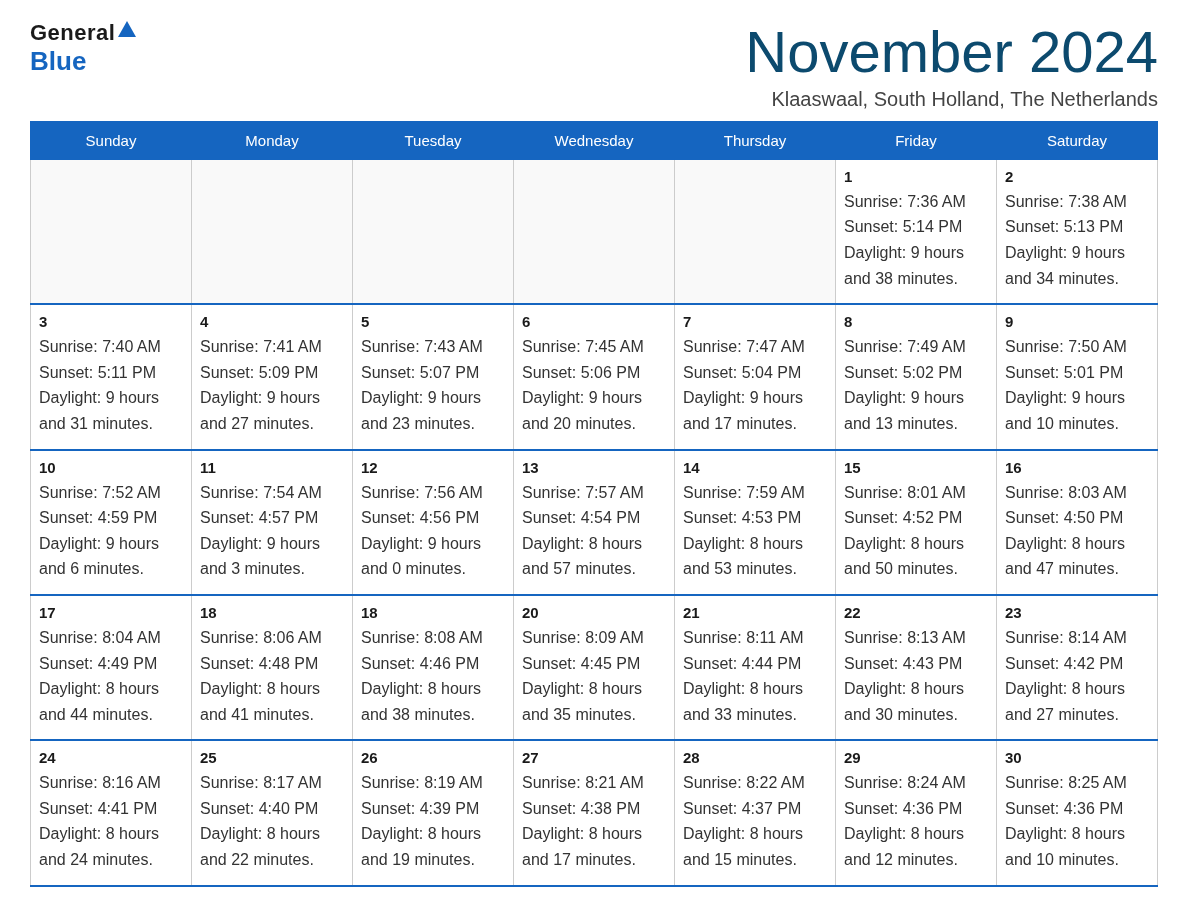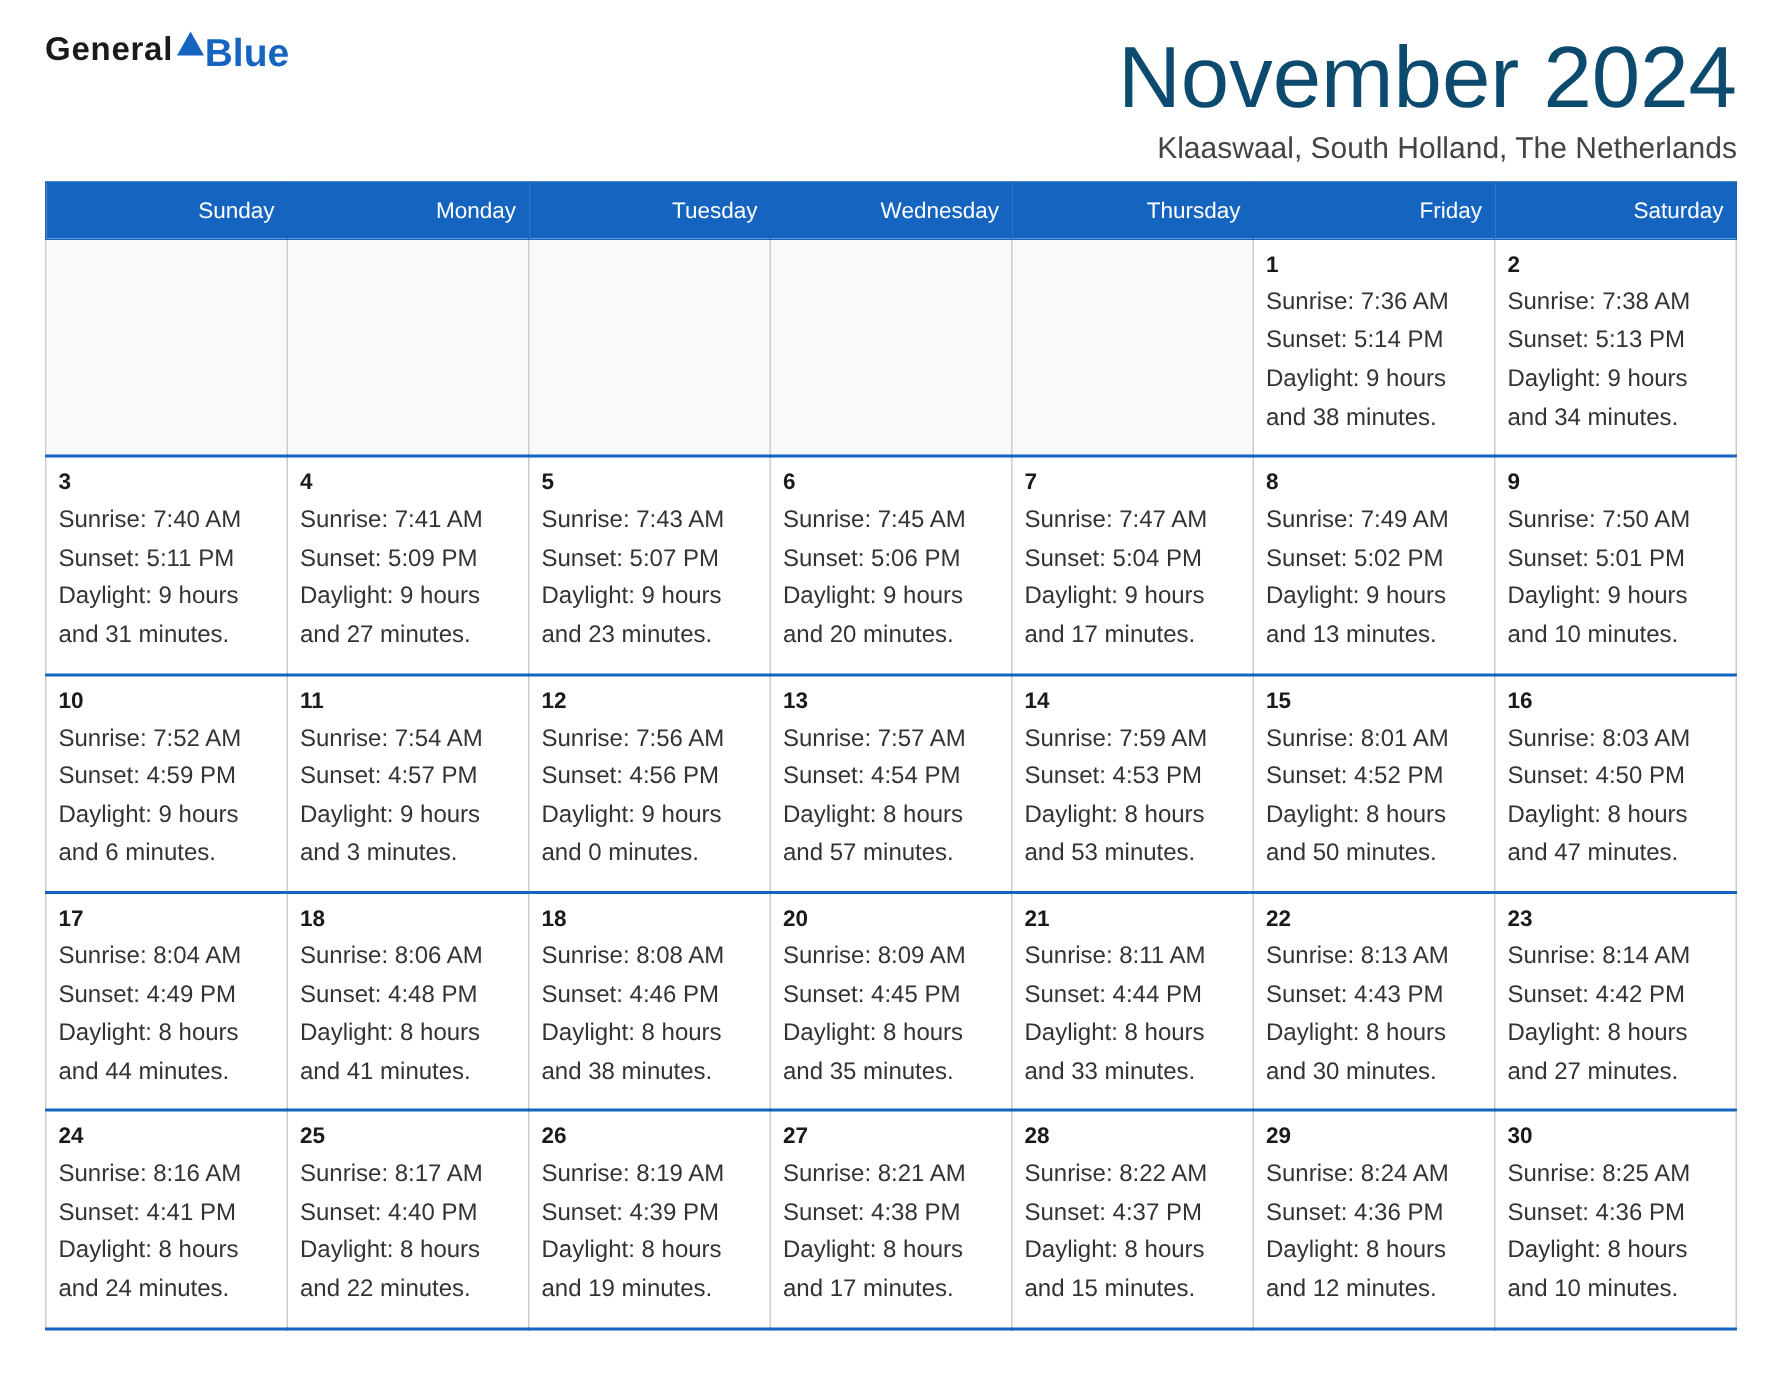--- a/index.html
+++ b/index.html
@@ -10,21 +10,21 @@
       padding: 20px 30px;
     }
     .header {
       display: flex;
       justify-content: space-between;
       align-items: flex-start;
       margin-bottom: 10px;
     }
     .logo {
       display: flex;
-      flex-direction: row;
+      flex-direction: column;
       align-items: flex-start;
     }
     .logo-general {
       font-size: 22px;
       font-weight: bold;
       color: #1a1a1a;
       letter-spacing: 0.5px;
     }
     .logo-blue {
       font-size: 26px;
@@ -53,21 +53,21 @@
       margin-top: 10px;
     }
     .calendar thead tr {
       background-color: #1565c0;
     }
     .calendar thead th {
       color: #fff;
       font-size: 15px;
       font-weight: normal;
       padding: 10px 8px;
-      text-align: right;
+      text-align: center;
       border: 1px solid #1565c0;
     }
     .calendar tbody tr {
       border-bottom: 2px solid #1565c0;
     }
     .calendar tbody td {
       vertical-align: top;
       padding: 8px 8px 12px 8px;
       border-right: 1px solid #ccc;
       border-left: 1px solid #ccc;

